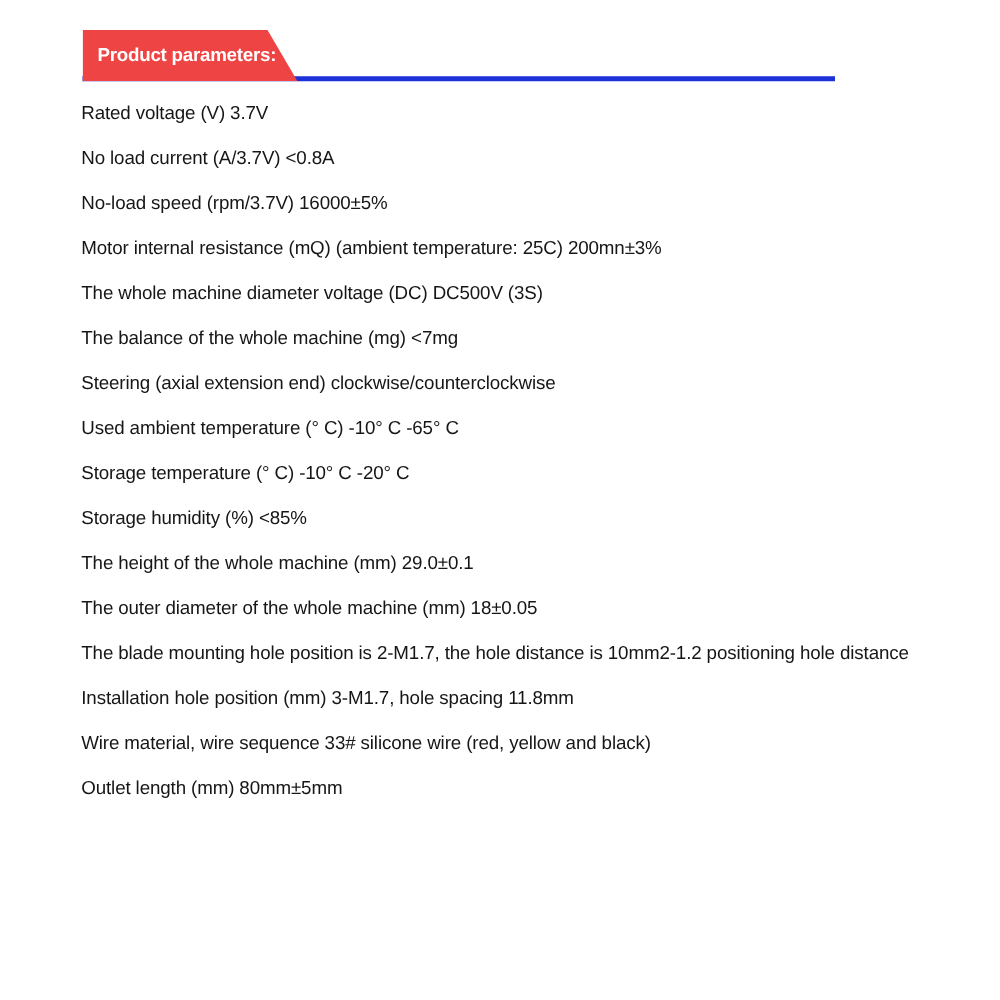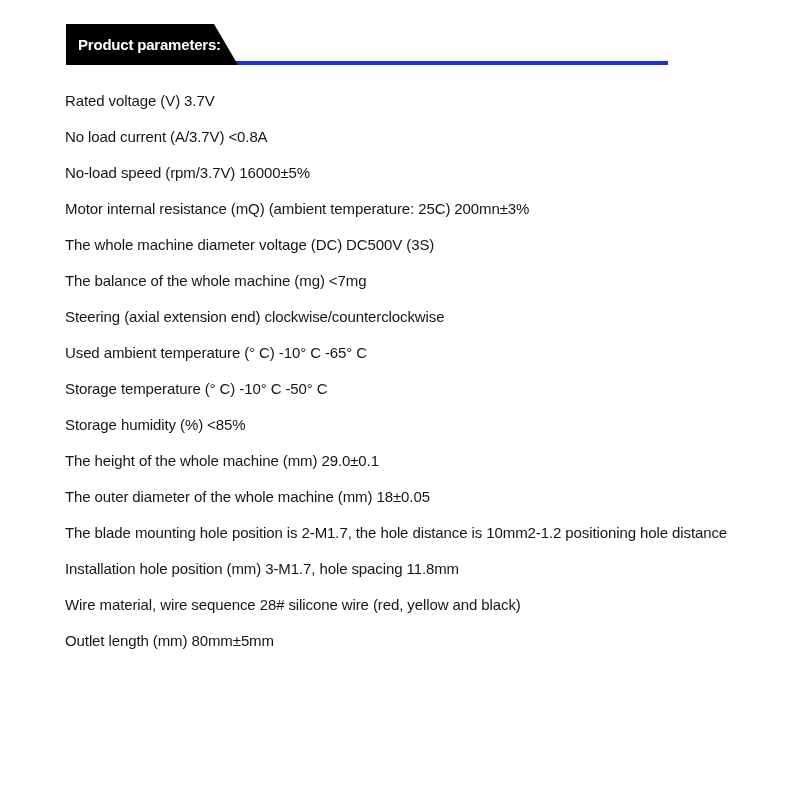--- a/index.html
+++ b/index.html
@@ -12,21 +12,21 @@
   .page {
     position: relative;
     width: 800px; height: 800px;
     background: #ffffff;
   }
   
   .banner {
     position: absolute;
     left: 66px; top: 24px;
     width: 172px; height: 41px;
-    background: #000000;
+    background: #ef4444;
     clip-path: polygon(0 0, 148px 0, 172px 100%, 0 100%);
     display: flex;
     align-items: center;
     padding-left: 12px;
     z-index: 2;
   }
   .banner-title {
     color: #ffffff;
     font-size: 15px;
     font-weight: bold;
@@ -42,21 +42,21 @@
     z-index: 1;
   }
   .param-list {
     position: absolute;
     left: 65px; top: 82px;
     width: 730px;
   }
   .param-row {
     height: 36px;
     display: flex;
-    align-items: center;
+    align-items: flex-start;
   }
   .param-text {
     color: #161616;
     font-size: 15px;
     letter-spacing: -0.1px;
     white-space: nowrap;
   }
 </style>
 </head>
 <body>
@@ -89,38 +89,38 @@
       <div class="param-row">
         <span class="param-text">The balance of the whole machine (mg) &lt;7mg</span>
       </div>
       <div class="param-row">
         <span class="param-text">Steering (axial extension end) clockwise/counterclockwise</span>
       </div>
       <div class="param-row">
         <span class="param-text">Used ambient temperature (° C) -10° C -65° C</span>
       </div>
       <div class="param-row">
-        <span class="param-text">Storage temperature (° C) -10° C -50° C</span>
+        <span class="param-text">Storage temperature (° C) -10° C -20° C</span>
       </div>
       <div class="param-row">
         <span class="param-text">Storage humidity (%) &lt;85%</span>
       </div>
       <div class="param-row">
         <span class="param-text">The height of the whole machine (mm) 29.0±0.1</span>
       </div>
       <div class="param-row">
         <span class="param-text">The outer diameter of the whole machine (mm) 18±0.05</span>
       </div>
       <div class="param-row">
         <span class="param-text">The blade mounting hole position is 2-M1.7, the hole distance is 10mm2-1.2 positioning hole distance</span>
       </div>
       <div class="param-row">
         <span class="param-text">Installation hole position (mm) 3-M1.7, hole spacing 11.8mm</span>
       </div>
       <div class="param-row">
-        <span class="param-text">Wire material, wire sequence 28# silicone wire (red, yellow and black)</span>
+        <span class="param-text">Wire material, wire sequence 33# silicone wire (red, yellow and black)</span>
       </div>
       <div class="param-row">
         <span class="param-text">Outlet length (mm) 80mm±5mm</span>
       </div>
     </div>
 
 </div>
 
 </body></html>

